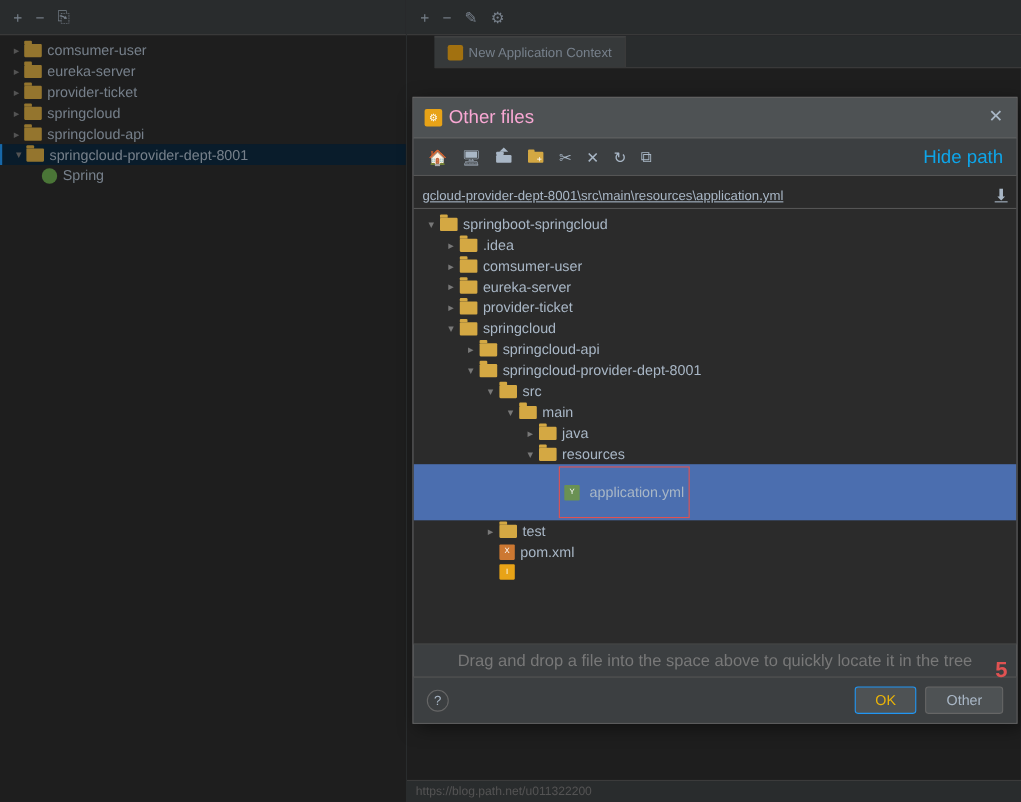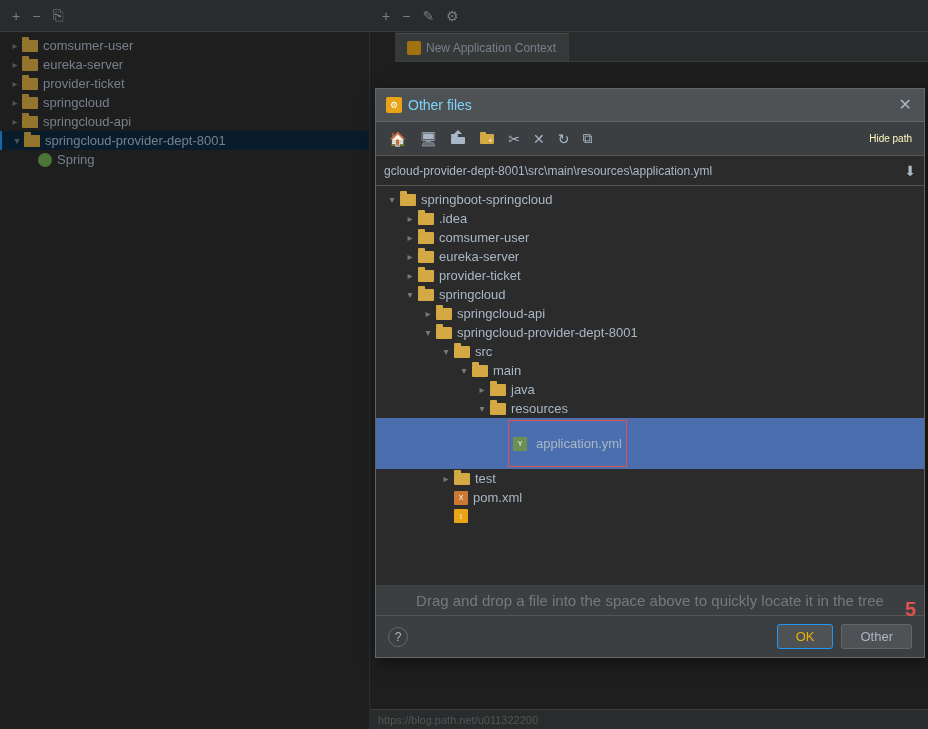--- a/index.html
+++ b/index.html
@@ -160,22 +160,22 @@
       background: #e8a317;
       border-radius: 2px;
       flex-shrink: 0;
       display: flex;
       align-items: center;
       justify-content: center;
     }
 
     .modal-title {
       flex: 1;
-      color: #7dd3fc;
-      font-size: 14px;
+      color: #f9a8d4;
+      font-size: 17px;
       font-weight: 500;
     }
 
     .modal-close {
       background: none;
       border: none;
       color: #a9b7c6;
       cursor: pointer;
       font-size: 16px;
       line-height: 1;
@@ -199,36 +199,37 @@
       cursor: pointer;
       font-size: 14px;
       padding: 3px 5px;
       border-radius: 2px;
     }
 
     .hide-path-btn {
       margin-left: auto;
       background: none;
       border: none;
-      color: #fef9c3;
-      cursor: pointer;
-      font-size: 10px;
+      color: #0ea5e9;
+      cursor: pointer;
+      font-size: 17px;
       padding: 2px 4px;
     }
 
     .path-bar {
       display: flex;
-      align-items: center;
+      align-items: flex-end;
       padding: 4px 8px;
       background: #2b2b2b;
       border-bottom: 1px solid #555;
       color: #a9b7c6;
       font-size: 12px;
       gap: 17px;
       min-height: 30px;
+      text-decoration: underline;
     }
 
     .path-text {
       flex: 1;
       color: #a9b7c6;
       font-size: 12px;
     }
 
     .path-download-btn {
       background: none;

